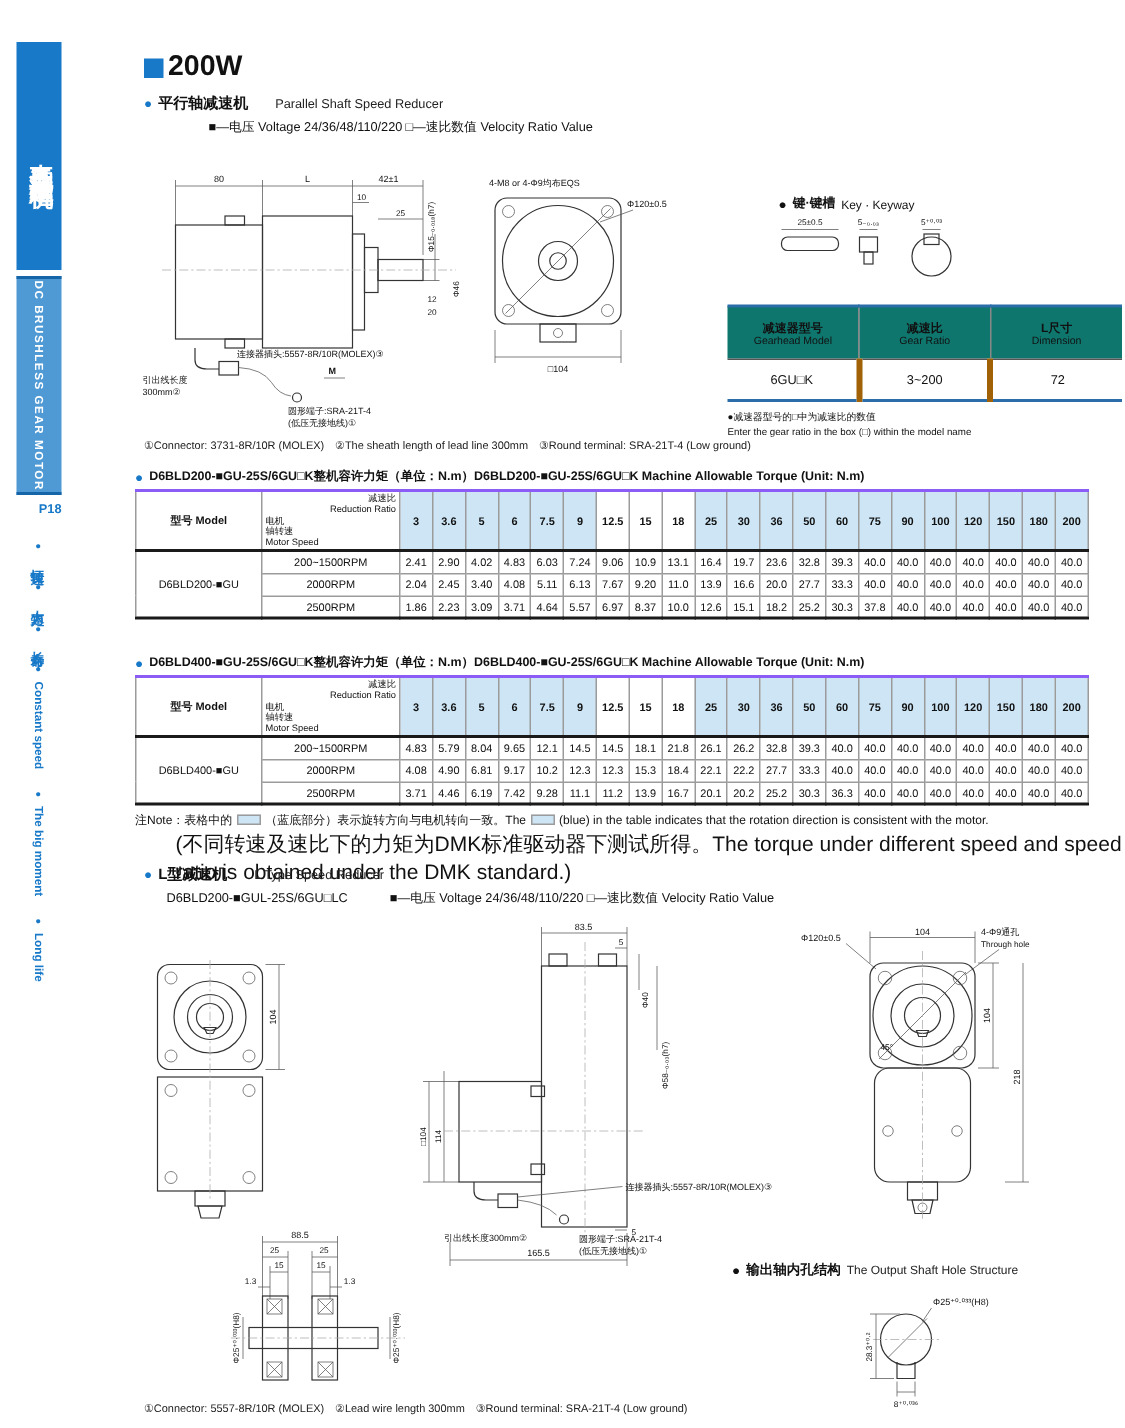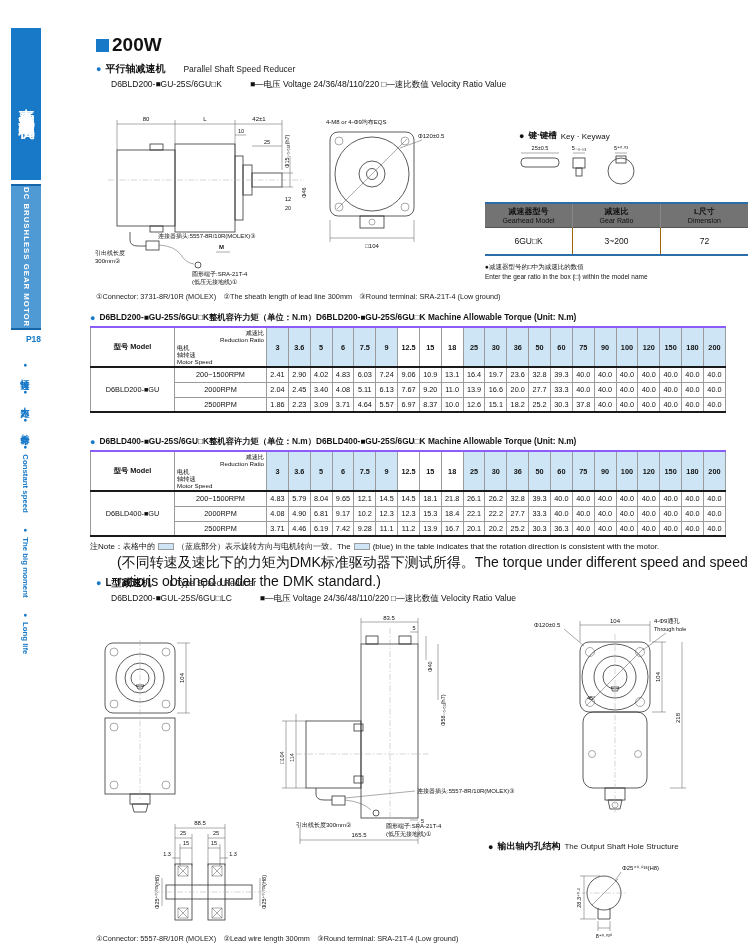--- a/index.html
+++ b/index.html
@@ -37,25 +37,25 @@
 .cl{stroke:#aaa;stroke-width:.5;stroke-dasharray:6 2 1.5 2;fill:none}
 svg text{font-size:6px;fill:#111}
 svg text.sm{font-size:5.5px}
 .mid{text-anchor:middle}
 
 .kright{position:absolute;left:395px;top:22px;width:263px}
 .kk-title{display:flex;align-items:center;margin-left:34px;font-size:8.5px;font-weight:bold}
 .kk-title .en{font-weight:normal;font-size:8px;margin-left:4px}
 .ghead{border-collapse:collapse;width:263px;table-layout:fixed;margin-top:8px;border-top:2px solid #2a6da8;border-bottom:2px solid #2a6da8}
 .ghead tr.gh{border-bottom:1px solid #555}
-.ghead th{background:#737373;border-left:1px solid #888;height:24px}
+.ghead th{background:#0f766e;border-left:1px solid #888;height:35px}
 .ghead th:first-child,.ghead td:first-child{border-left:none}
 .ghead th .cn{display:block;font-size:8px;font-weight:bold}
 .ghead th .en{display:block;font-size:7px;font-weight:normal}
-.ghead td{height:28px;text-align:center;font-size:8.5px;border-left:1px solid #a16207}
+.ghead td{height:28px;text-align:center;font-size:8.5px;border-left:4px solid #a16207}
 .gnote{font-size:6.5px;margin-top:6px;line-height:1.5}
 .cap{position:absolute;font-size:7.3px;color:#222}
 
 .tblock{position:absolute;left:90px;width:658px}
 .ttitle{display:flex;align-items:center;font-size:8.3px;font-weight:bold;margin-bottom:3px}
 .torque{border-collapse:collapse;width:636px;table-layout:fixed;border-top:2px solid #8b5cf6;border-bottom:2px solid #1a1a1a}
 .torque th,.torque td{border:1px solid #9b9b9b;text-align:center;font-size:7.3px;padding:0;color:#111}
 .torque tr.hrow{border-bottom:2px solid #1a1a1a}
 .torque tr.hrow th{height:40px;font-weight:bold;background:#fff}
 .torque tr.hrow th.blue{background:#cde5f4}
@@ -100,21 +100,20 @@
       <span>200W</span>
     </div>
 
   <div class="sec-head" style="left:96px;top:62px">
     <div class="sh-line">
         <span class="bdot">●</span>
         <b>平行轴减速机</b>
         <span class="sh-en">Parallel Shaft Speed Reducer</span>
       </div>
     <div class="sh-model">
-      <span>D6BLD200-■GU-25S/6GU□K</span>
       <span class="opts">
         <span>■—电压 Voltage 24/36/48/110/220</span>
         <span>□—速比数值 Velocity Ratio Value</span>
       </span>
     </div>
   </div>
 
   <div class="draw-row">
     <svg class="td tdraw" style="left:0;top:0" width="232" height="182">
       <g class="dimg">

